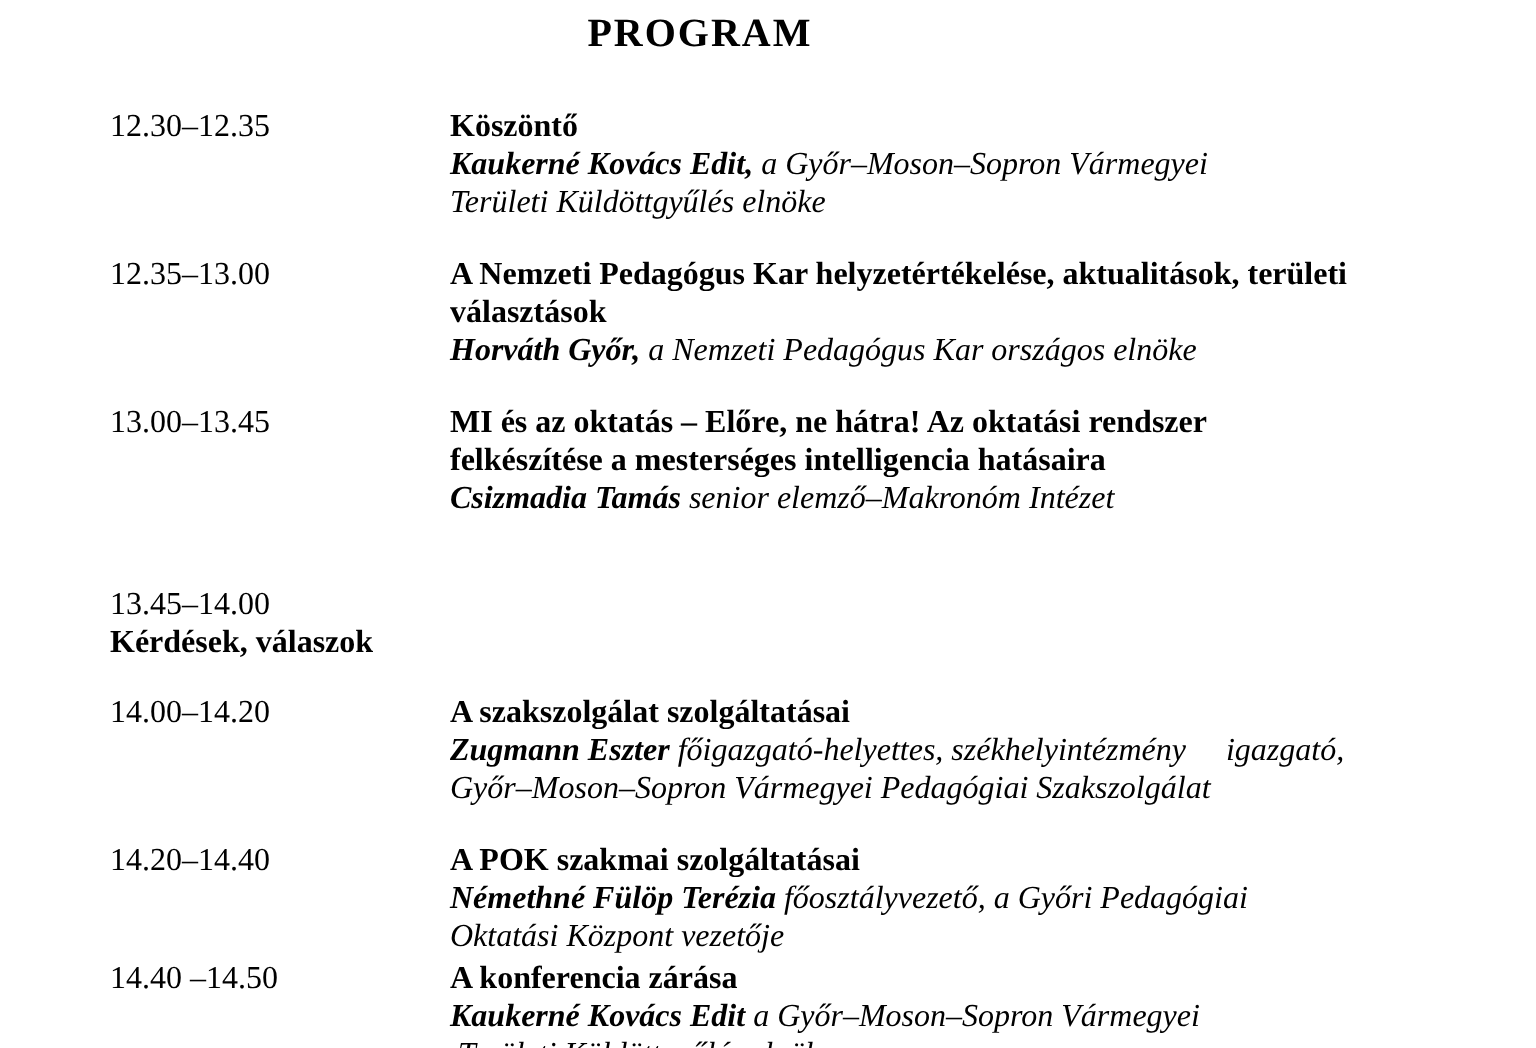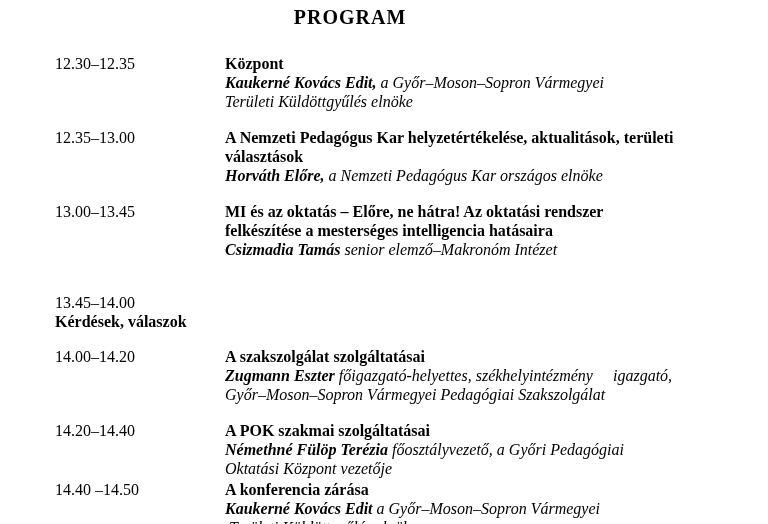--- a/index.html
+++ b/index.html
@@ -60,31 +60,31 @@
 </head>
 <body>
 
 <div class="page">
   <h1 class="doc-title">PROGRAM</h1>
 
   <div class="schedule">
       <div class="row">
         <div class="time">12.30–12.35</div>
         <div class="content">
-          <div class="line"><span class="b">Központ</span></div>
+          <div class="line"><span class="b">Köszöntő</span></div>
           <div class="line"><span class="bi">Kaukerné Kovács Edit,</span><span class="i"> a Győr–Moson–Sopron Vármegyei</span></div>
           <div class="line"><span class="i">Területi Küldöttgyűlés elnöke</span></div>
         </div>
       </div>
       <div class="row">
         <div class="time">12.35–13.00</div>
         <div class="content">
           <div class="line"><span class="b">A Nemzeti Pedagógus Kar helyzetértékelése, aktualitások, területi</span></div>
           <div class="line"><span class="b">választások</span></div>
-          <div class="line"><span class="bi">Horváth Előre,</span><span class="i"> a Nemzeti Pedagógus Kar országos elnöke</span></div>
+          <div class="line"><span class="bi">Horváth Győr,</span><span class="i"> a Nemzeti Pedagógus Kar országos elnöke</span></div>
         </div>
       </div>
       <div class="row">
         <div class="time">13.00–13.45</div>
         <div class="content">
           <div class="line"><span class="b">MI és az oktatás – Előre, ne hátra! Az oktatási rendszer</span></div>
           <div class="line"><span class="b">felkészítése a mesterséges intelligencia hatásaira</span></div>
           <div class="line"><span class="bi">Csizmadia Tamás</span><span class="i"> senior elemző–Makronóm Intézet</span></div>
         </div>
       </div>

